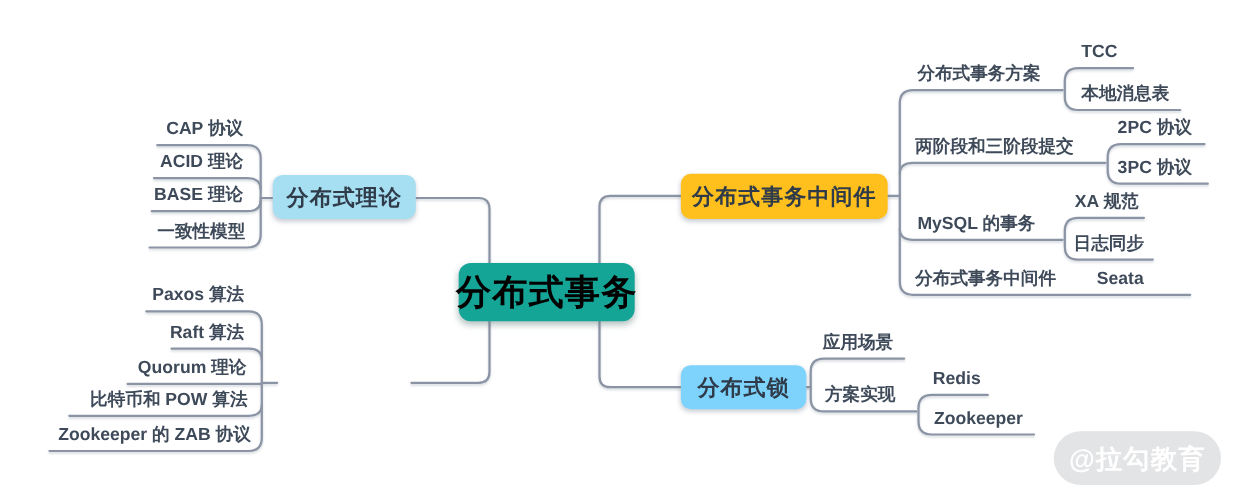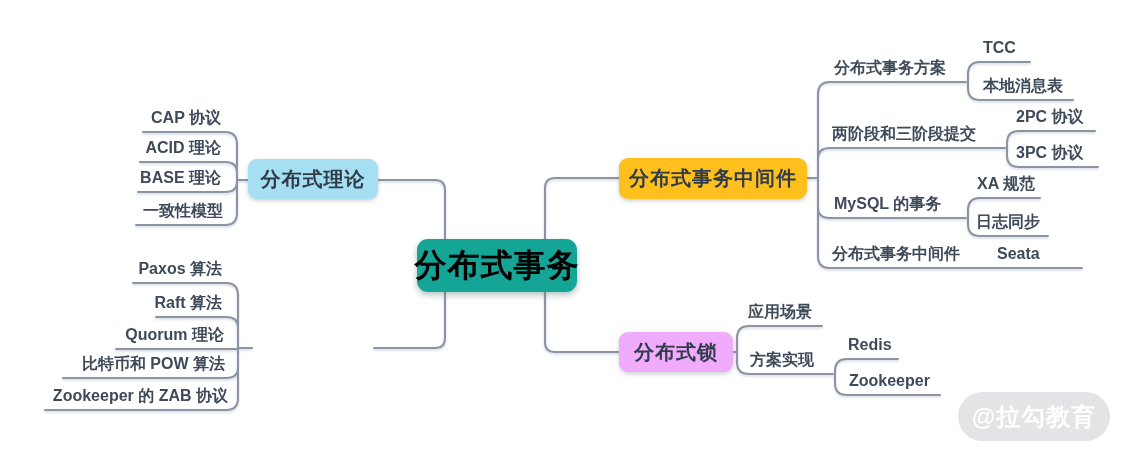--- a/index.html
+++ b/index.html
@@ -72,21 +72,21 @@
       <path d="M733 352 L737 352"></path>
       <path d="M822 326 L749 326 Q737 326 737 338 L737 362 Q737 374 749 374 L833 374"></path>
       <path d="M898 359 L847 359 Q835 359 835 371 L835 383 Q835 395 847 395 L940 395"></path>
     </g>
   </svg>
 
   <div class="node root" style="left:417px;top:239px;width:160px;height:53px;background:#14a596;">分布式事务</div>
 
   <div class="node branch" style="left:248px;top:159px;width:130px;height:40px;background:#a6def2;">分布式理论</div>
   <div class="node branch" style="left:619px;top:158px;width:188px;height:41px;background:#ffc01e;">分布式事务中间件</div>
-  <div class="node branch" style="left:619px;top:332px;width:114px;height:40px;background:#f0abfc;">分布式锁</div>
+  <div class="node branch" style="left:619px;top:332px;width:114px;height:40px;background:#7dd3fc;">分布式锁</div>
 
   <div class="leaf" style="right:908px;top:108px;">CAP 协议</div>
   <div class="leaf" style="right:908px;top:138px;">ACID 理论</div>
   <div class="leaf" style="right:908px;top:168px;">BASE 理论</div>
   <div class="leaf" style="right:906px;top:201px;">一致性模型</div>
 
   <div class="leaf" style="right:907px;top:259px;">Paxos 算法</div>
   <div class="leaf" style="right:907px;top:293px;">Raft 算法</div>
   <div class="leaf" style="right:905px;top:325px;">Quorum 理论</div>
   <div class="leaf" style="right:904px;top:354px;">比特币和 POW 算法</div>

